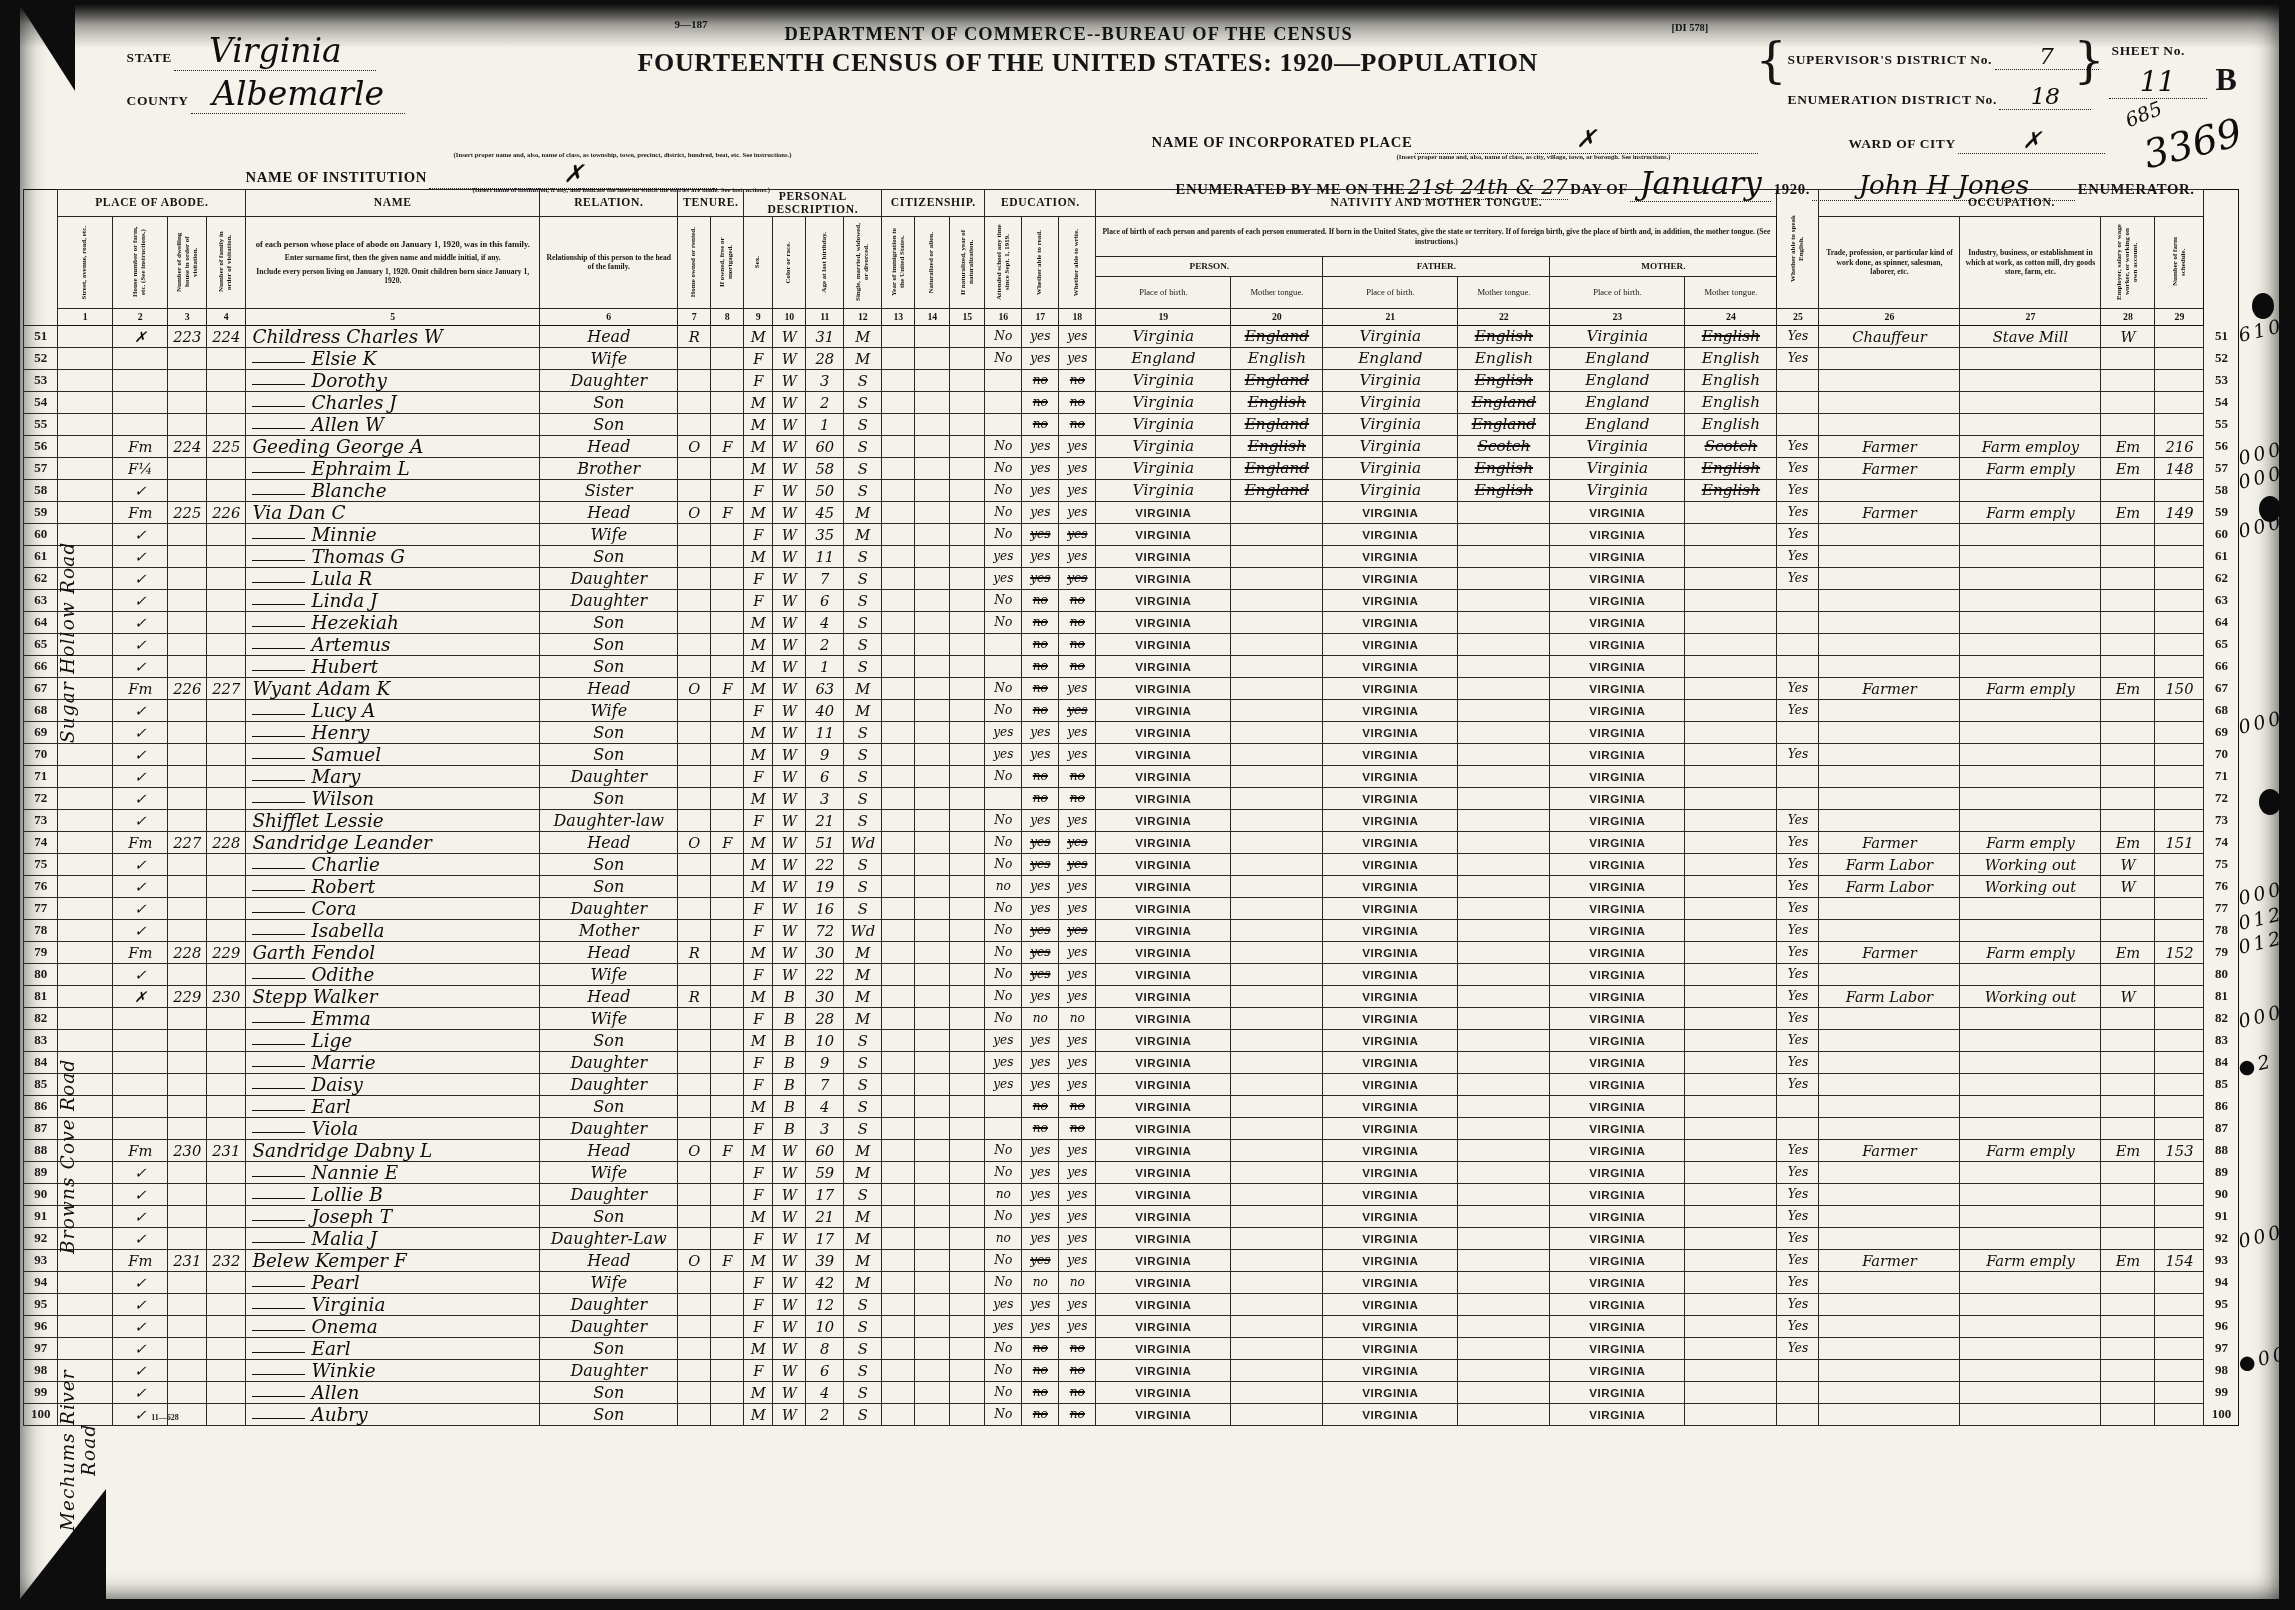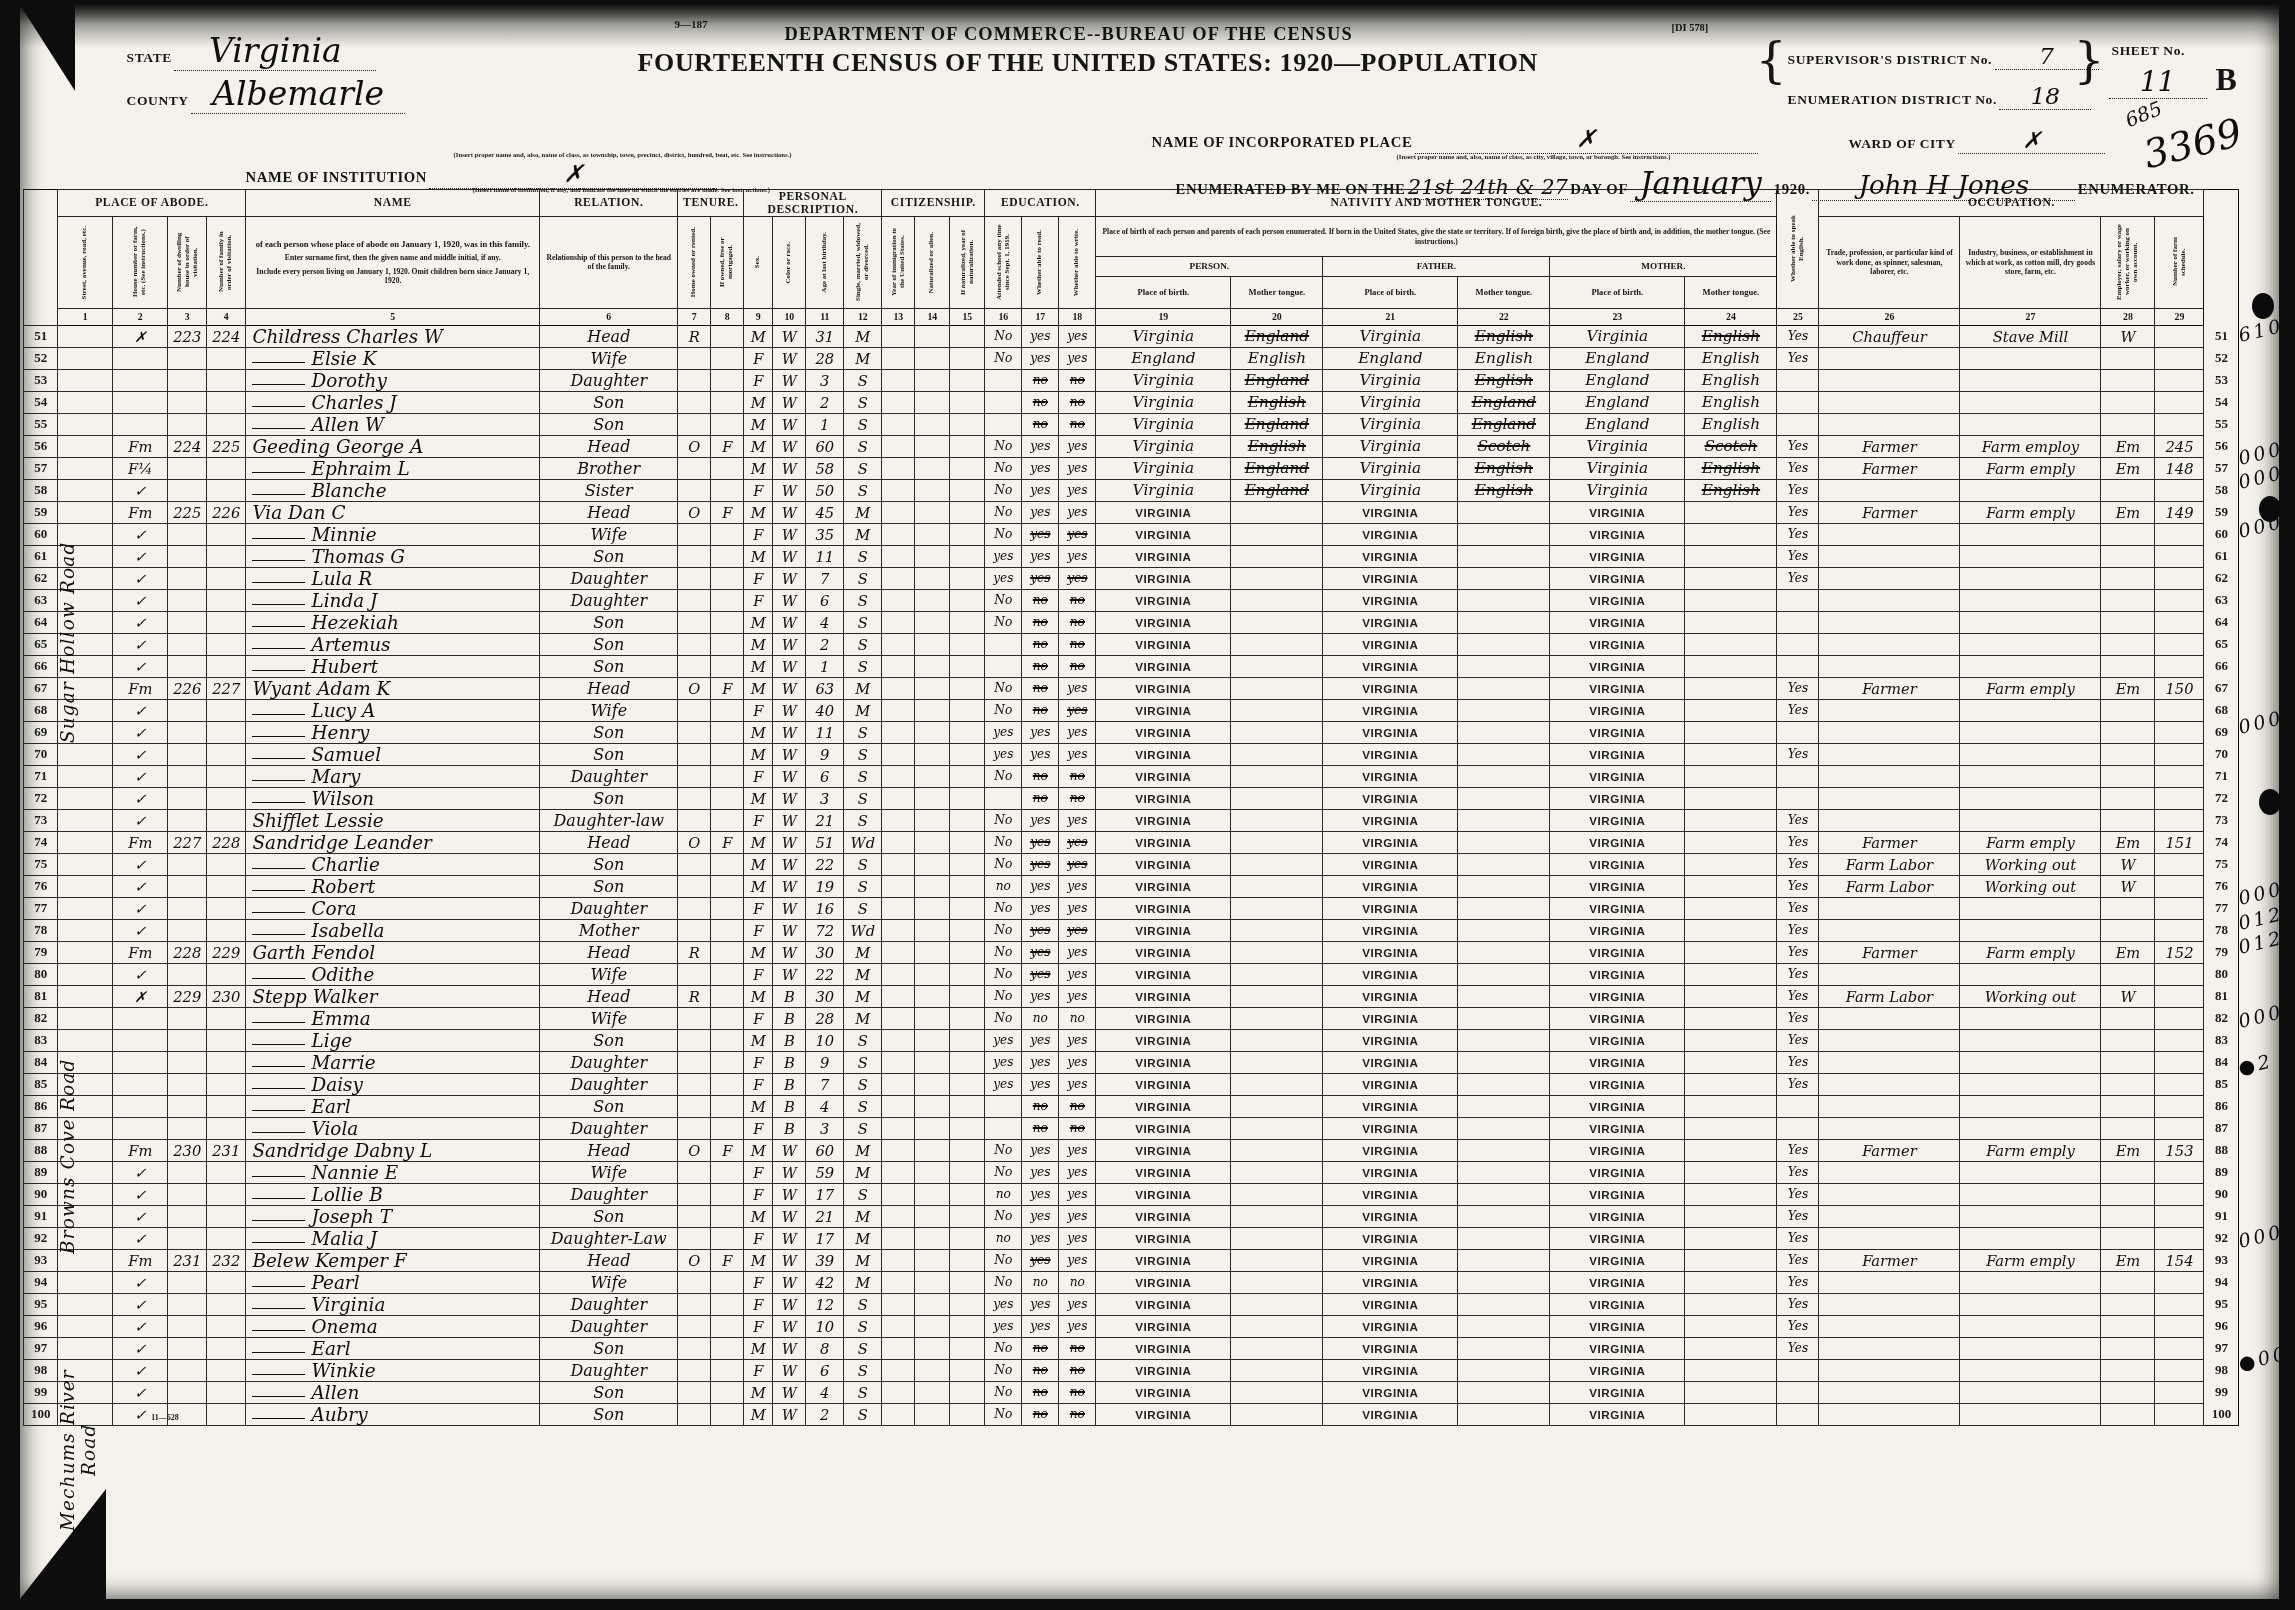--- a/index.html
+++ b/index.html
@@ -30,21 +30,21 @@
   
   .table-wrap{position:relative;margin:0 4.9px 0 3.7px;z-index:1;}
   table{border-collapse:collapse;table-layout:fixed;width:2212px;}
   th,td{border:1px solid #262626;padding:0;overflow:visible;vertical-align:middle;text-align:center;}
   thead th{font-family:"Liberation Serif",serif;color:#151515;}
   .grp{font-size:11.6px;font-weight:bold;letter-spacing:0.6px;height:22px;}
   .vt{writing-mode:vertical-rl;transform:rotate(180deg);font-size:7px;font-weight:bold;
     line-height:1.12;margin:0 auto;max-height:78px;}
   .desc{font-size:7.6px;font-weight:bold;line-height:1.25;padding:1.2px 3.7px;}
   .subgrp{font-size:9.2px;font-weight:bold;height:18.4px;}
-  .sublbl{font-size:8.6px;font-weight:bold;height:31px;}
+  .sublbl{font-size:8.6px;font-weight:normal;height:31px;}
   .numrow th{font-size:9.8px;font-weight:bold;height:16px;border-bottom:1.8px solid #111;}
   tbody tr{height:18px;}
   tbody td{border-color:#2a2a2a;}
   tr.dot td{border-bottom-style:dotted;}
   tr.h5 td{border-bottom-width:1.8px;border-bottom-style:solid;}
   td.num{font-family:"Liberation Serif",serif;font-weight:bold;font-size:13px;color:#1a1a1a;}
   td.rnum{border-top:none!important;border-bottom:none!important;border-right:none!important;border-left:1.8px solid #111;}
   td.nm{text-align:left;padding-left:6.1px;white-space:nowrap;}
   .nmtxt{font-size:18.4px;}
   .reltxt{font-size:16px;font-style:italic;}
@@ -481,21 +481,21 @@
             <td class="hw bl3"><span class=" pobtxt">Virginia</span></td>
             <td class="hw"><span class="struck pobtxt">English</span></td>
             <td class="hw bl3"><span class=" pobtxt">Virginia</span></td>
             <td class="hw"><span class="struck pobtxt">Scotch</span></td>
             <td class="hw bl3"><span class=" pobtxt">Virginia</span></td>
             <td class="hw"><span class="struck pobtxt">Scotch</span></td>
             <td class="hw bl3"><span class=" edutxt">Yes</span></td>
             <td class="hw bl3"><span class=" occtxt">Farmer</span></td>
             <td class="hw"><span class=" occtxt">Farm employ</span></td>
             <td class="hw"><span class=" smtxt">Em</span></td>
-            <td class="hw"><span class=" smtxt">245</span></td>
+            <td class="hw"><span class=" smtxt">216</span></td>
             <td class="num rnum"><span>56</span></td>
           </tr>
           <tr class="dot">
             <td class="num"><span>57</span></td>
             <td class="bl3"></td>
             <td class="hw"><span class=" smtxt">F¼</span></td>
             <td class="hw"></td>
             <td class="hw"></td>
             <td class="nm hw bl3"><span class="dash"></span><span class=" nmtxt">Ephraim L</span></td>
             <td class="hw bl3"><span class=" reltxt">Brother</span></td>

